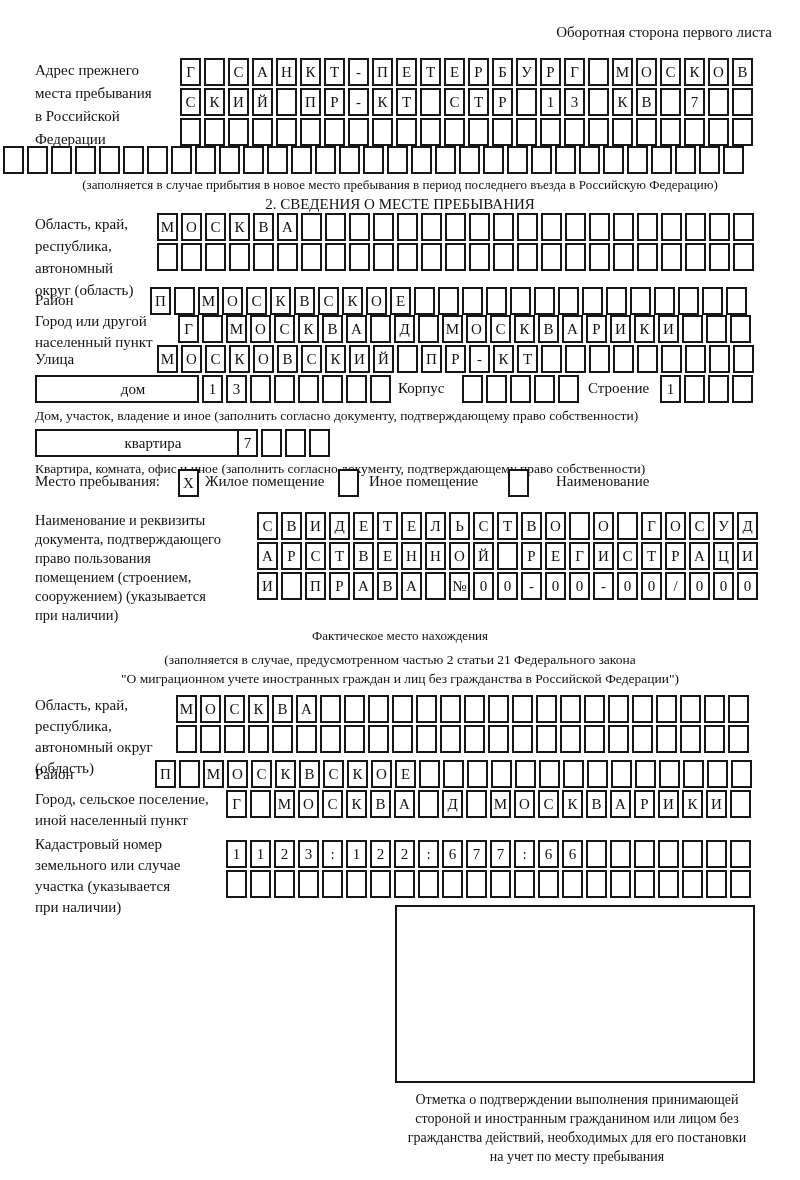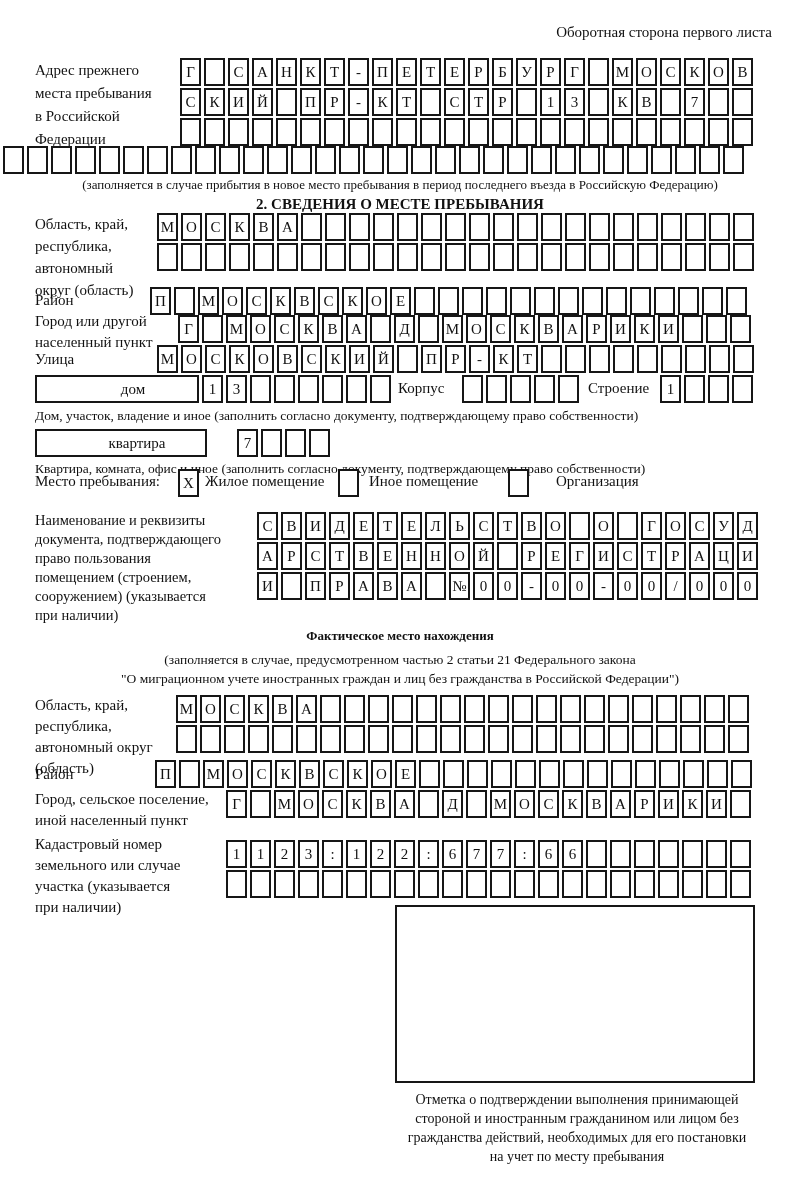--- a/index.html
+++ b/index.html
@@ -1,20 +1,20 @@
 <!DOCTYPE html>
 <html lang="ru"><head>
 <meta charset="utf-8">
 <style>
   html,body{margin:0;padding:0;background:#ffffff;}
   .page{position:relative;width:800px;height:1180px;background:#ffffff;
         font-family:"Liberation Serif","DejaVu Serif",serif;color:#111;overflow:hidden;}
   .lbl{position:absolute;font-size:15px;white-space:nowrap;}
   .small{font-size:13px;}
-  .bold{font-weight:bold;}
+  .bold{font-weight:normal;}
   .cellrow{position:absolute;display:flex;gap:3px;}
   .cell{box-sizing:border-box;width:21px;height:28px;border:2px solid #161616;
         display:flex;align-items:center;justify-content:center;
         font-size:15px;line-height:1;background:#fff;}
   .abs{position:absolute;}
   .bigbox{box-sizing:border-box;position:absolute;height:28px;border:2px solid #161616;
           display:flex;align-items:center;justify-content:center;font-size:15px;background:#fff;padding-left:32px;}
   .stamp{box-sizing:border-box;position:absolute;border:2px solid #161616;background:#fff;}
   .capwide{position:absolute;left:0;width:800px;text-align:center;font-size:13px;}
 </style>
@@ -315,38 +315,38 @@
     </div>
   <div class="lbl" style="left:588px;top:380px">Строение</div>
   <div class="cellrow" style="left:660px;top:375px">
       <div class="cell">1</div>
       <div class="cell"></div>
       <div class="cell"></div>
       <div class="cell"></div>
     </div>
   <div class="lbl small" style="left:35px;top:408px;font-size:13.5px">Дом, участок, владение и иное (заполнить согласно документу, подтверждающему право собственности)</div>
 
-  <div class="bigbox" style="left:35px;top:429px;width:172px">
+  <div class="bigbox" style="left:35px;top:429px;width:204px">
     <span>квартира</span>
   </div>
   <div class="cellrow" style="left:237px;top:429px">
       <div class="cell">7</div>
       <div class="cell"></div>
       <div class="cell"></div>
       <div class="cell"></div>
     </div>
   <div class="lbl small" style="left:35px;top:461px;font-size:13.5px">Квартира, комната, офис и иное (заполнить согласно документу, подтверждающему право собственности)</div>
 
   <div class="lbl" style="left:35px;top:473px">Место пребывания:</div>
   <div class="cell abs" style="left:178px;top:469px">X</div>
   <div class="lbl" style="left:205px;top:473px">Жилое помещение</div>
   <div class="cell abs" style="left:338px;top:469px"></div>
   <div class="lbl" style="left:369px;top:473px">Иное помещение</div>
   <div class="cell abs" style="left:508px;top:469px"></div>
-  <div class="lbl" style="left:556px;top:473px">Организация</div>
+  <div class="lbl" style="left:556px;top:473px">Наименование</div>
 
   <div class="lbl" style="left:35px;top:512px;font-size:14.5px">Наименование и реквизиты</div>
   <div class="lbl" style="left:35px;top:531px;font-size:14.5px">документа, подтверждающего</div>
   <div class="lbl" style="left:35px;top:550px;font-size:14.5px">право пользования</div>
   <div class="lbl" style="left:35px;top:569px;font-size:14.5px">помещением (строением,</div>
   <div class="lbl" style="left:35px;top:588px;font-size:14.5px">сооружением) (указывается</div>
   <div class="lbl" style="left:35px;top:607px;font-size:14.5px">при наличии)</div>
   <div class="cellrow" style="left:257px;top:512px">
       <div class="cell">С</div>
       <div class="cell">В</div>

